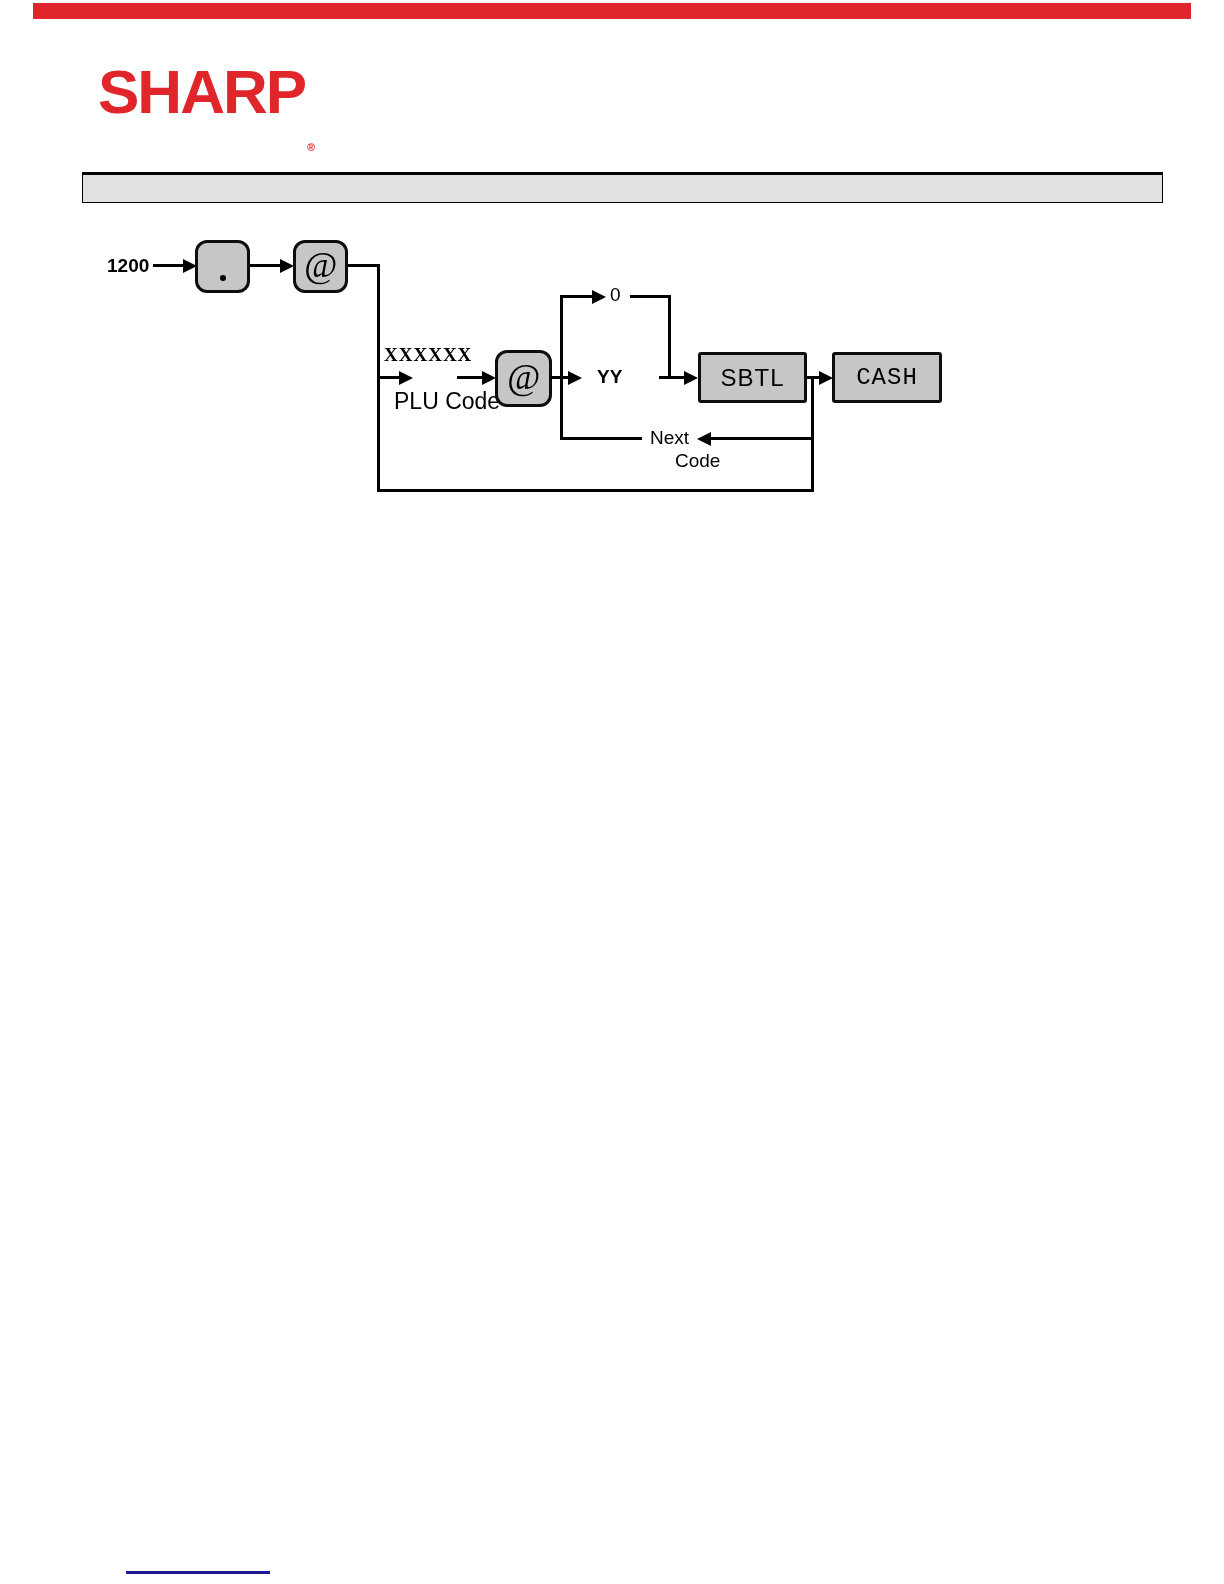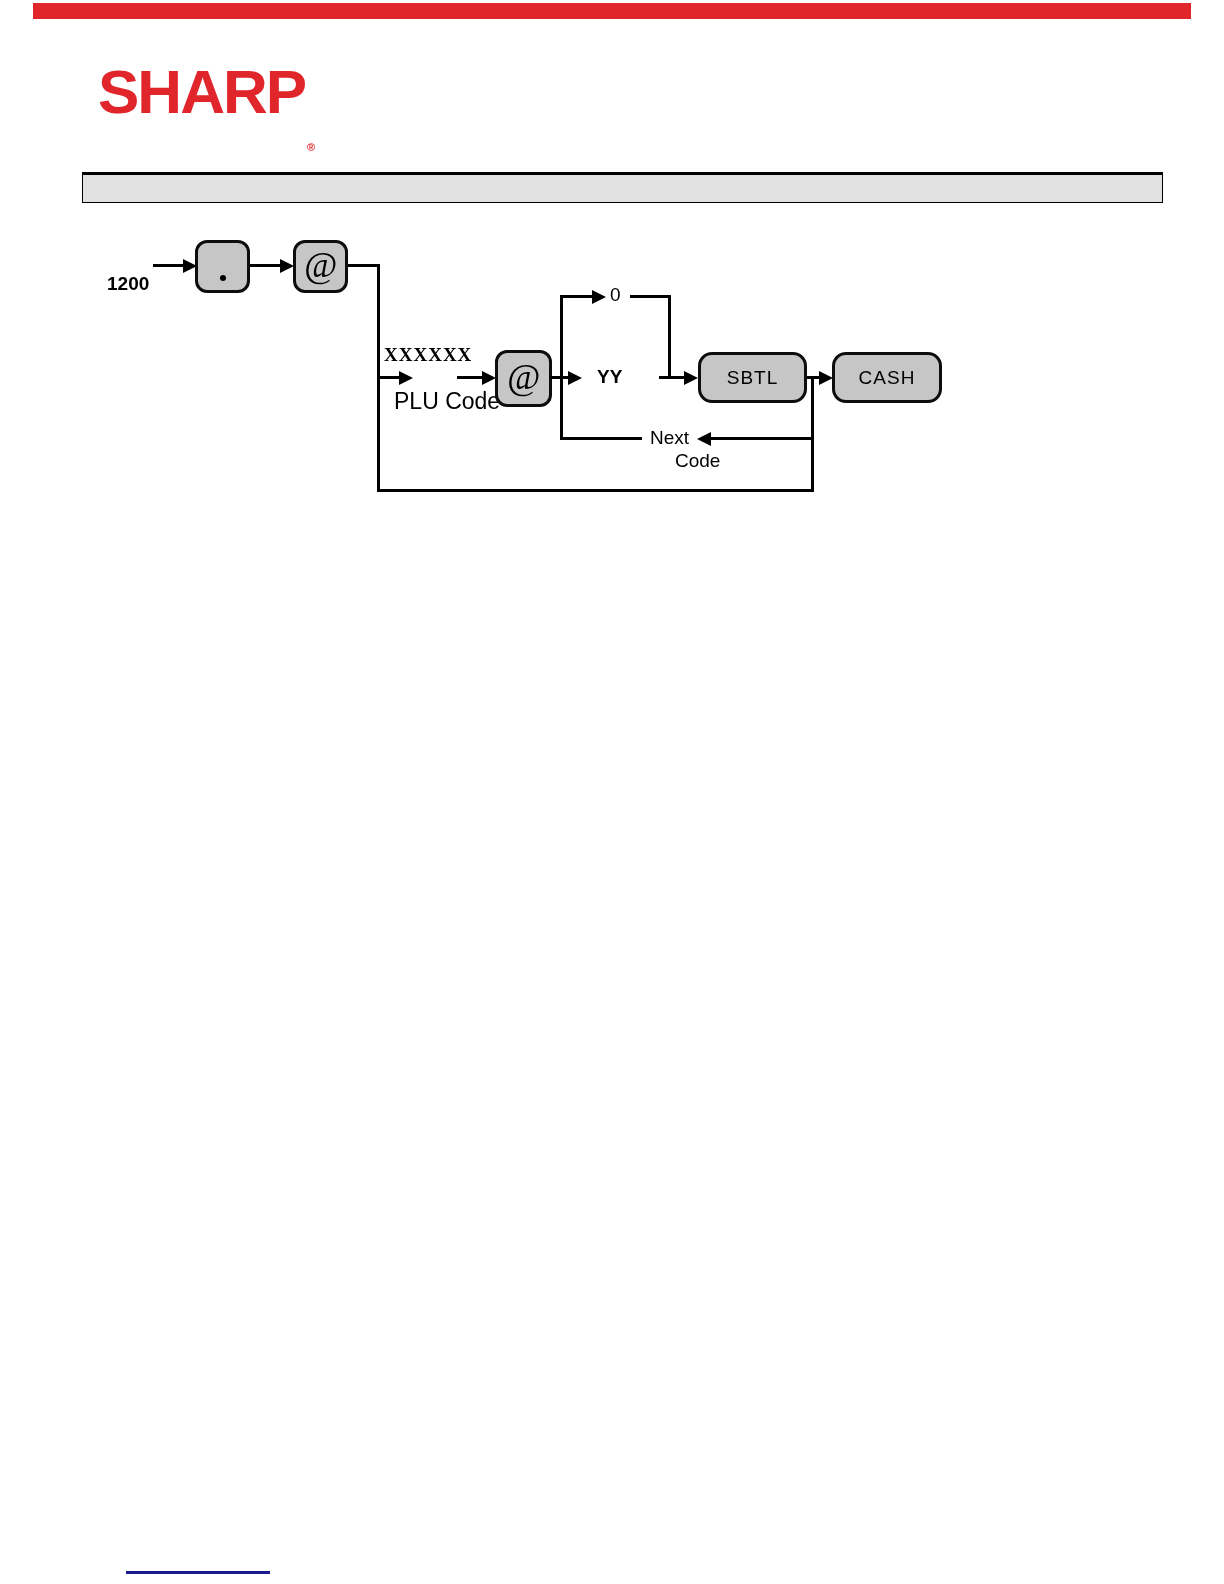--- a/index.html
+++ b/index.html
@@ -27,21 +27,21 @@
   .hl,.vl{position:absolute;background:var(--line-color,#000);}
   .ah-r{position:absolute;width:0;height:0;border-top:7px solid transparent;border-bottom:7px solid transparent;border-left:14px solid var(--line-color,#000);}
   .ah-l{position:absolute;width:0;height:0;border-top:7px solid transparent;border-bottom:7px solid transparent;border-right:14px solid var(--line-color,#000);}
   .key{
     position:absolute;box-sizing:border-box;
     background:var(--key-fill,#c6c6c6);
     border:3px solid var(--key-border,#0d0d0d);border-radius:12px;
     display:flex;align-items:center;justify-content:center;
   }
   .key.at{font-family:"Liberation Serif",serif;font-style:italic;font-size:36px;padding-bottom:4px;}
-  .key.big{border-radius:14px;font-size:19px;letter-spacing:1px;align-items:center;}
+  .key.big{border-radius:3px;font-size:24px;letter-spacing:1px;align-items:center;}
   .dot{position:absolute;left:50%;bottom:9px;width:6px;height:6px;margin-left:-3px;border-radius:50%;background:#000;}
   .lbl{position:absolute;white-space:nowrap;}
   .b{font-weight:bold;}
   .fs19{font-size:19px;}
   .fs20{font-size:23px;}
   
   .footer-rule{position:absolute;left:126px;top:1571px;width:144px;height:3px;background:var(--footer-blue,#1b1b8f);}
 </style>
 </head>
 <body>
@@ -49,21 +49,21 @@
 <div class="page">
 
   <div class="top-bar"></div>
 
   <div class="logo"><span>SHARP</span><span class="reg">®</span></div>
 
   <div class="section-bar"></div>
 
   <div>
 
-    <div class="lbl b fs19" style="left:107px;top:255px;margin-top:18px;">1200</div>
+    <div class="lbl b fs19" style="left:107px;top:255px;">1200</div>
 
     <div class="hl" style="left:153px;top:264px;width:30px;height:3px;"></div>
     <div class="ah-r" style="left:183px;top:259px;"></div>
 
     <div class="key" style="left:195px;top:240px;width:55px;height:53px;">
       <span class="dot"></span>
     </div>
 
     <div class="hl" style="left:250px;top:264px;width:30px;height:3px;"></div>
     <div class="ah-r" style="left:280px;top:259px;"></div>
@@ -106,21 +106,21 @@
     <div class="hl" style="left:659px;top:376px;width:26px;height:3px;"></div>
     <div class="ah-r" style="left:684px;top:371px;"></div>
 
     <div class="key big" style="left:698px;top:352px;width:109px;height:51px;">
         <span>SBTL</span>
       </div>
 
     <div class="hl" style="left:807px;top:376px;width:13px;height:3px;"></div>
     <div class="ah-r" style="left:819px;top:371px;"></div>
 
-    <div class="key big" style="left:832px;top:352px;width:110px;height:51px;">
+    <div class="key big" style="left:832px;top:352px;width:110px;height:51px;font-family:Liberation Mono, monospace;">
         <span>CASH</span>
       </div>
 
     <div class="vl" style="left:811px;top:378px;width:3px;height:114px;"></div>
 
     <div class="hl" style="left:561px;top:437px;width:81px;height:3px;"></div>
     <div class="lbl fs19" style="left:650px;top:427px;">Next</div>
     <div class="lbl fs19" style="left:675px;top:450px;">Code</div>
     <div class="ah-l" style="left:697px;top:432px;"></div>
     <div class="hl" style="left:711px;top:437px;width:103px;height:3px;"></div>

